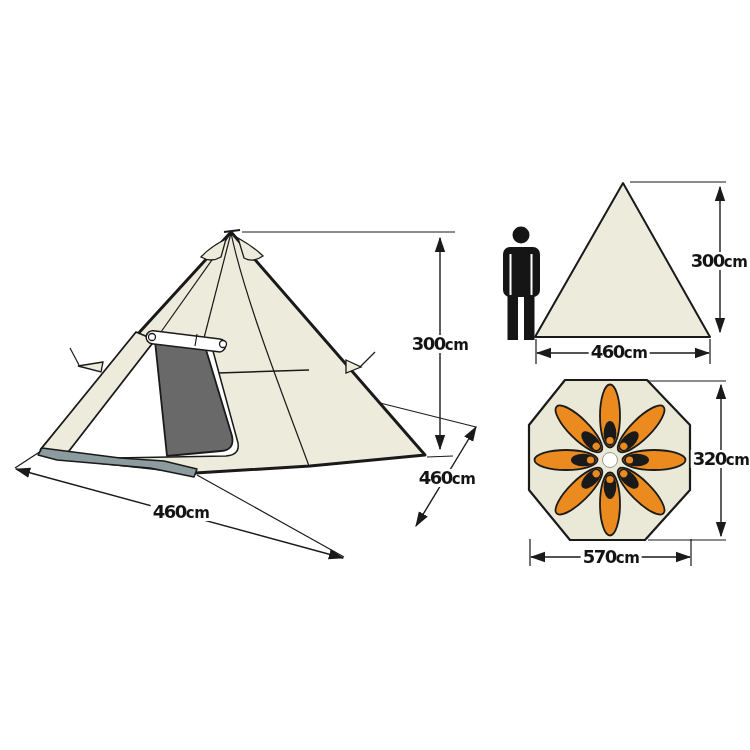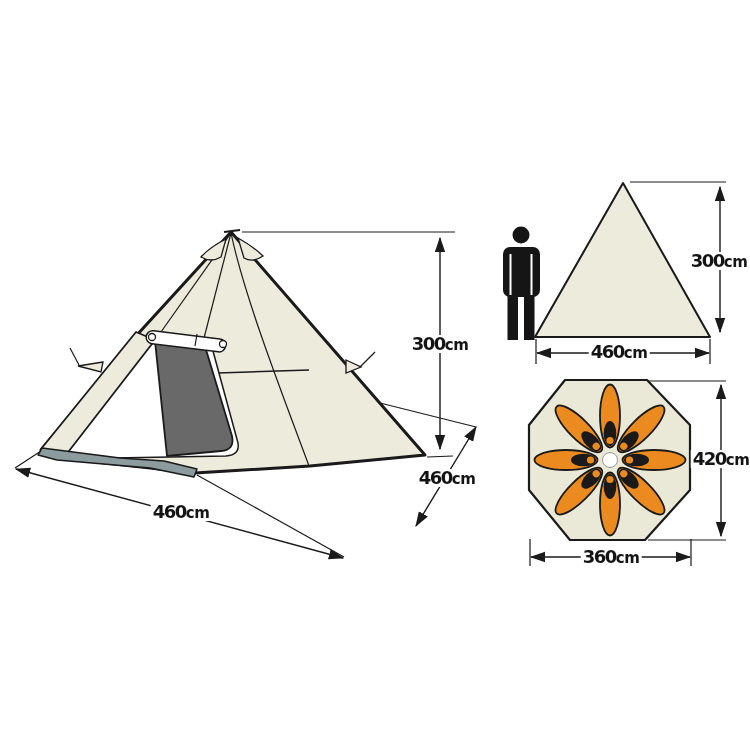--- a/index.html
+++ b/index.html
@@ -152,17 +152,17 @@
 <div class="dim-label" style="left:440px;top:344px;"><span class="v">300</span><span class="u">cm</span></div>
 
 <div class="dim-label" style="left:181px;top:512px;"><span class="v">460</span><span class="u">cm</span></div>
 
 <div class="dim-label" style="left:447px;top:478px;"><span class="v">460</span><span class="u">cm</span></div>
 
 <div class="dim-label" style="left:719px;top:261px;"><span class="v">300</span><span class="u">cm</span></div>
 
 <div class="dim-label" style="left:619px;top:352px;"><span class="v">460</span><span class="u">cm</span></div>
 
-<div class="dim-label" style="left:721px;top:459px;"><span class="v">420</span><span class="u">cm</span></div>
+<div class="dim-label" style="left:721px;top:459px;"><span class="v">320</span><span class="u">cm</span></div>
 
-<div class="dim-label" style="left:611px;top:557px;"><span class="v">360</span><span class="u">cm</span></div>
+<div class="dim-label" style="left:611px;top:557px;"><span class="v">570</span><span class="u">cm</span></div>
 
 </div>
 
 </body></html>

